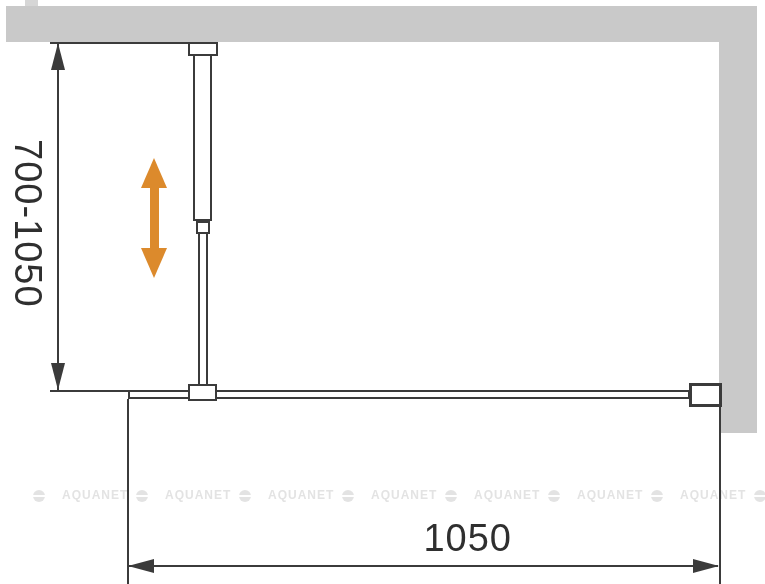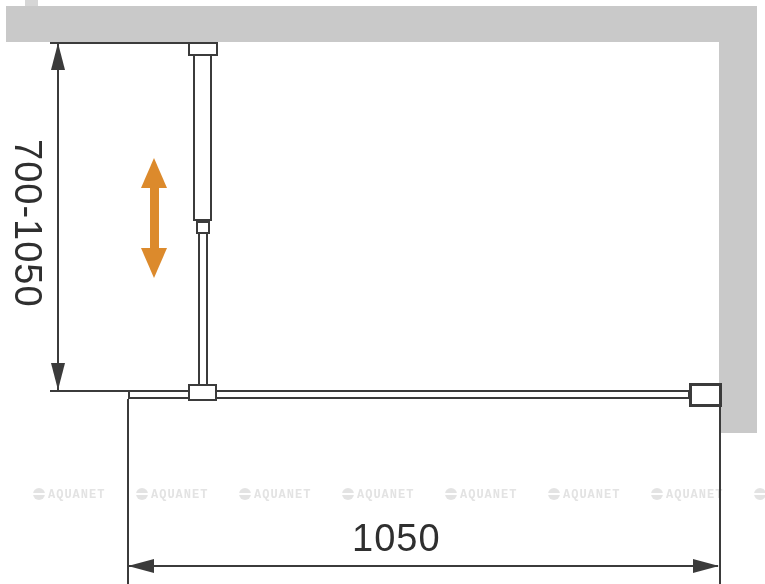--- a/index.html
+++ b/index.html
@@ -28,40 +28,40 @@
   .tri-left{border-top:7px solid transparent;border-bottom:7px solid transparent;border-right:26px solid #3B3B3B;}
   .tri-right{border-top:7px solid transparent;border-bottom:7px solid transparent;border-left:26px solid #3B3B3B;}
   #vdim-arrow-up{left:51px;top:43px;}
   #vdim-arrow-down{left:51px;top:363px;}
   #hdim-arrow-left{left:128px;top:559px;}
   #hdim-arrow-right{left:693px;top:559px;}
   
   .dim-label{color:#2F2F2F;font-size:38px;letter-spacing:1px;white-space:nowrap;z-index:6;}
   #vdim-label{left:-52px;top:199px;width:160px;height:40px;line-height:40px;
     text-align:center;transform:rotate(90deg);transform-origin:50% 50%;}
-  #hdim-label{left:352px;top:518px;width:160px;height:40px;line-height:40px;text-align:left;}
+  #hdim-label{left:352px;top:518px;width:160px;height:40px;line-height:40px;text-align:right;}
   
   .hw{background:#ffffff;border:2px solid #3B3B3B;box-sizing:border-box;}
   #glass-panel{left:128px;top:390px;width:562px;height:9px;z-index:3;}
   #top-bracket{left:188px;top:42px;width:30px;height:14px;z-index:4;}
   #outer-tube{left:193px;top:55px;width:19px;height:166px;background:#fff;
     border-left:2px solid #3B3B3B;border-right:2px solid #3B3B3B;border-bottom:2px solid #3B3B3B;
     box-sizing:border-box;z-index:3;}
   #collar{left:196px;top:221px;width:14px;height:13px;z-index:4;}
   #inner-tube{left:198px;top:234px;width:10px;height:152px;background:#fff;
     border-left:2px solid #3B3B3B;border-right:2px solid #3B3B3B;box-sizing:border-box;z-index:3;}
   #glass-clamp{left:188px;top:384px;width:29px;height:17px;z-index:5;}
   #right-bracket{left:689px;top:383px;width:33px;height:24px;border-width:3px;z-index:5;}
   
   #adjust-arrow{left:141px;top:158px;width:26px;height:120px;z-index:6;}
   #adjust-arrow .head-up{width:0;height:0;border-left:13px solid transparent;border-right:13px solid transparent;border-bottom:30px solid #DC8A2C;}
   #adjust-arrow .head-down{width:0;height:0;border-left:13px solid transparent;border-right:13px solid transparent;border-top:30px solid #DC8A2C;}
   #adjust-arrow .shaft{width:9px;height:60px;margin:0 auto;background:#DC8A2C;}
   
-  .wm{position:absolute;top:488px;height:14px;display:flex;align-items:flex-start;gap:3px;z-index:2;font-family:Liberation Mono, monospace;}
+  .wm{position:absolute;top:488px;height:14px;display:flex;align-items:flex-end;gap:17px;z-index:2;}
   .wm-logo{width:12px;height:12px;border-radius:50%;
     background:linear-gradient(to bottom,#E3E3E3 0 38%,#ffffff 38% 60%,#E3E3E3 60% 100%);}
   .wm-text{color:#E3E3E3;font-size:12px;font-weight:bold;letter-spacing:1px;}
 </style>
 </head>
 <body>
 
 <div id="canvas">
 
   <div class="abs wall" id="top-wall"></div>

